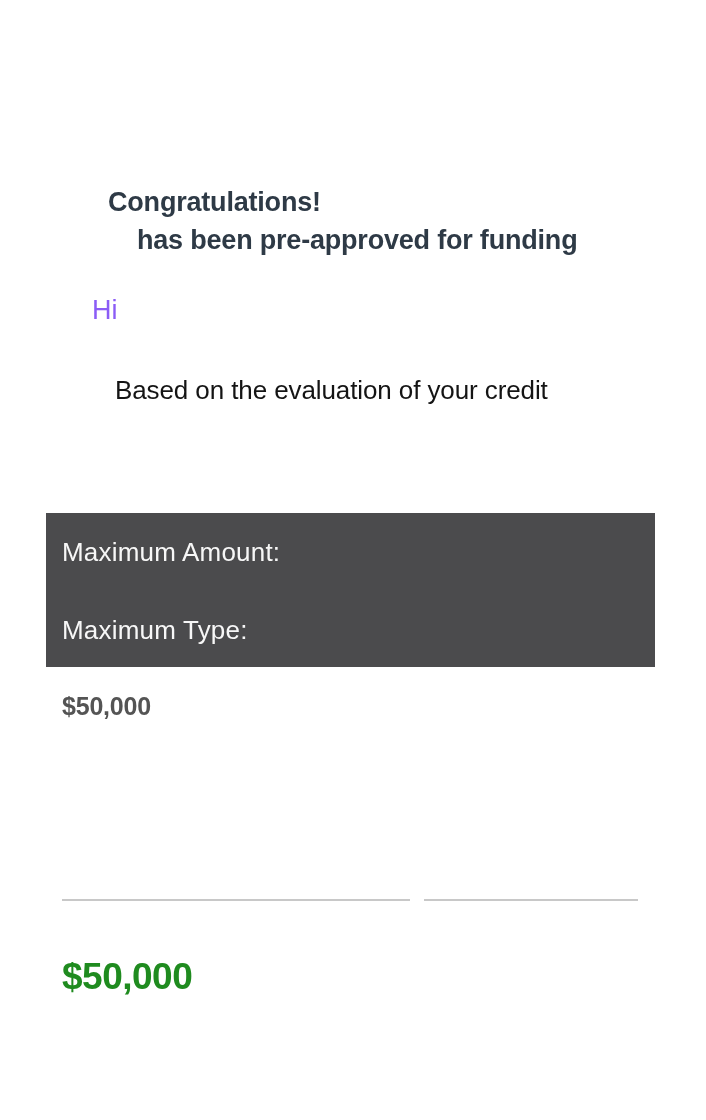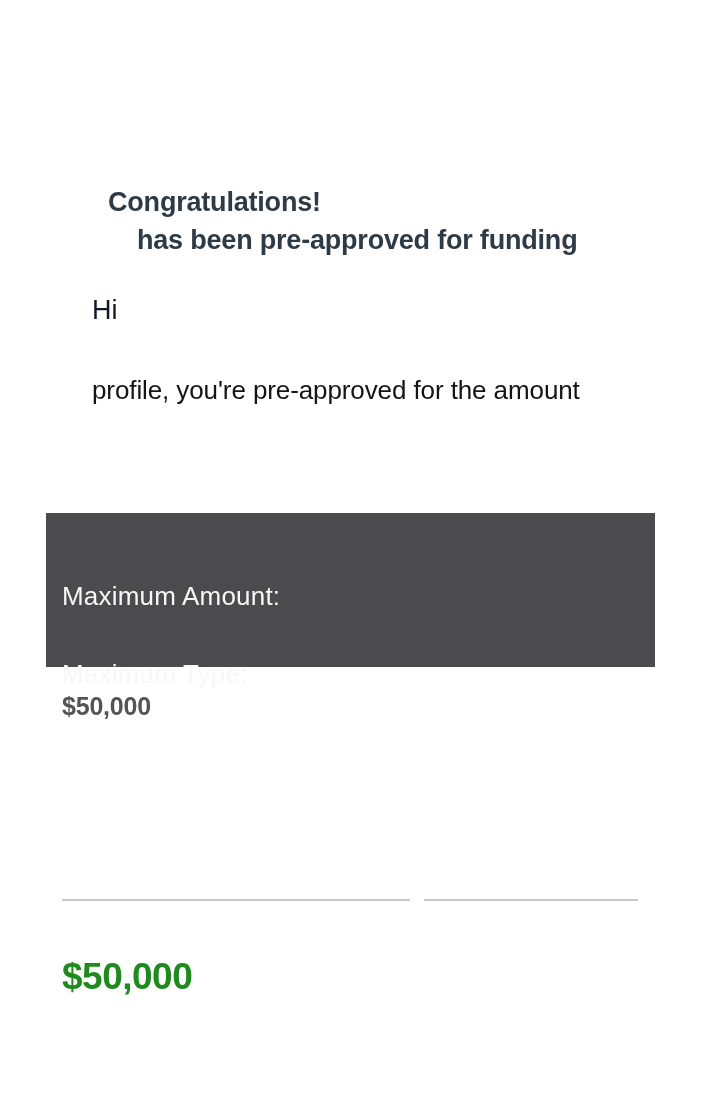--- a/index.html
+++ b/index.html
@@ -23,21 +23,21 @@
     letter-spacing: -0.2px;
     white-space: nowrap;
   }
   .heading-line.l1 { left: 108px; top: 187px; }
   .heading-line.l2 { left: 137px; top: 225px; }
   .greeting {
     position: absolute;
     left: 92px;
     top: 295px;
     font-size: 27px;
-    color: #0f172a;
+    color: #8b5cf6;
   }
   .body-para {
     position: absolute;
     left: 92px;
     top: 371px;
     width: 520px;
     font-size: 26px;
     line-height: 38px;
     color: #141414;
     letter-spacing: -0.1px;
@@ -52,21 +52,20 @@
     height: 154px;
     background: #4b4b4d;
   }
   .summary-label {
     position: absolute;
     left: 16px;
     font-size: 26px;
     color: #f7f7f7;
     letter-spacing: 0.2px;
     white-space: nowrap;
-    margin-top: 44px;
   }
   .summary-label.row1 { top: 24px; }
   .summary-label.row2 { top: 102px; }
   .muted-amount {
     position: absolute;
     left: 62px;
     top: 692px;
     font-size: 25px;
     font-weight: bold;
     color: #545454;
@@ -95,21 +94,21 @@
 
 <div class="page">
 
   <div class="heading-line l2">has been pre-approved for funding</div>
 
   <div class="heading-line l1">Congratulations!</div>
 
   <div class="greeting">Hi</div>
 
   <div class="body-para">
-    <div class="line">profile, you're pre-approved for the amount</div>
+    <div class="line indent">Based on the evaluation of your credit</div>
   </div>
 
   <div class="summary-box">
     <div class="summary-label row1">Maximum Amount:</div>
     <div class="summary-label row2">Maximum Type:</div>
   </div>
 
   <div class="muted-amount">$50,000</div>
 
   <div class="divider-seg left"></div>

